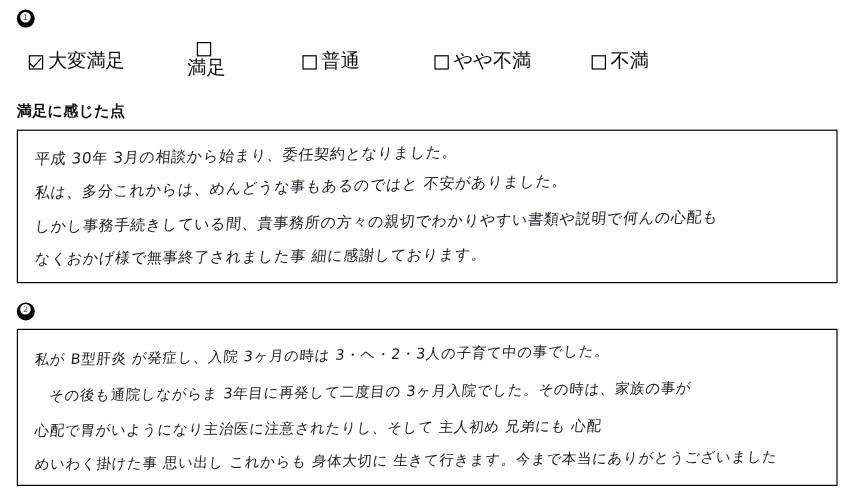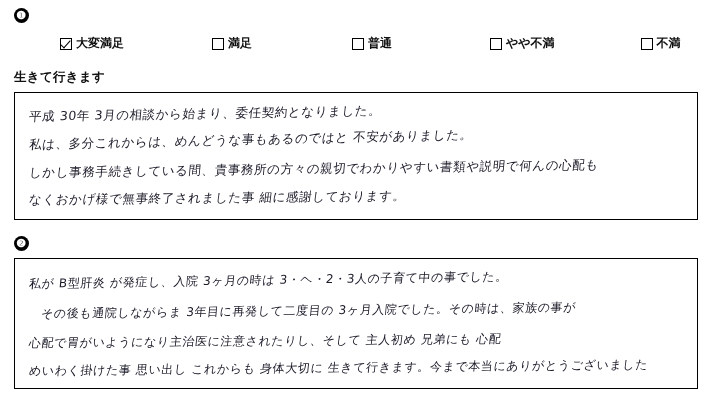--- a/index.html
+++ b/index.html
@@ -49,24 +49,23 @@
   
   .choices {
     display: flex;
     align-items: center;
     margin-top: 12px;
     padding-left: 10px;
   }
   .choice {
     display: flex;
     align-items: center;
-    font-size: 12px;
-    font-weight: bold;
+    font-size: 16px;
+    font-weight: normal;
     white-space: nowrap;
-    margin-left: 36px;
   }
   .choice .box {
     position: relative;
     width: 12px;
     height: 12px;
     border: 1.3px solid #000;
     margin-right: 4px;
     flex: 0 0 auto;
     box-sizing: border-box;
   }
@@ -138,39 +137,39 @@
 
   <div class="question">
     <span class="q-num">❶</span>
   </div>
 
   <div class="choices">
     <div class="choice checked" style="margin-right:52px;">
       <span class="box"></span>
       <span>大変満足</span>
     </div>
-    <div class="choice" style="margin-right:64px;">
+    <div class="choice" style="margin-right:64px;flex-direction:column;">
       <span class="box"></span>
       <span>満足</span>
     </div>
     <div class="choice" style="margin-right:62px;">
       <span class="box"></span>
       <span>普通</span>
     </div>
     <div class="choice" style="margin-right:50px;text-align:right;">
       <span class="box"></span>
       <span>やや不満</span>
     </div>
     <div class="choice">
       <span class="box"></span>
       <span>不満</span>
     </div>
   </div>
 
-  <div class="subtitle">生きて行きます</div>
+  <div class="subtitle">満足に感じた点</div>
 
   <div class="answer-box" id="answer-box-1">
     <div class="hand l1">平成 30年 3月の相談から始まり、委任契約となりました。</div>
     <div class="hand l2">私は、多分これからは、めんどうな事もあるのではと 不安がありました。</div>
     <div class="hand l3">しかし事務手続きしている間、貴事務所の方々の親切でわかりやすい書類や説明で何んの心配も</div>
     <div class="hand l4">なくおかげ様で無事終了されました事 細に感謝しております。</div>
   </div>
 
   <div class="q2-wrap">
     <div class="question">

